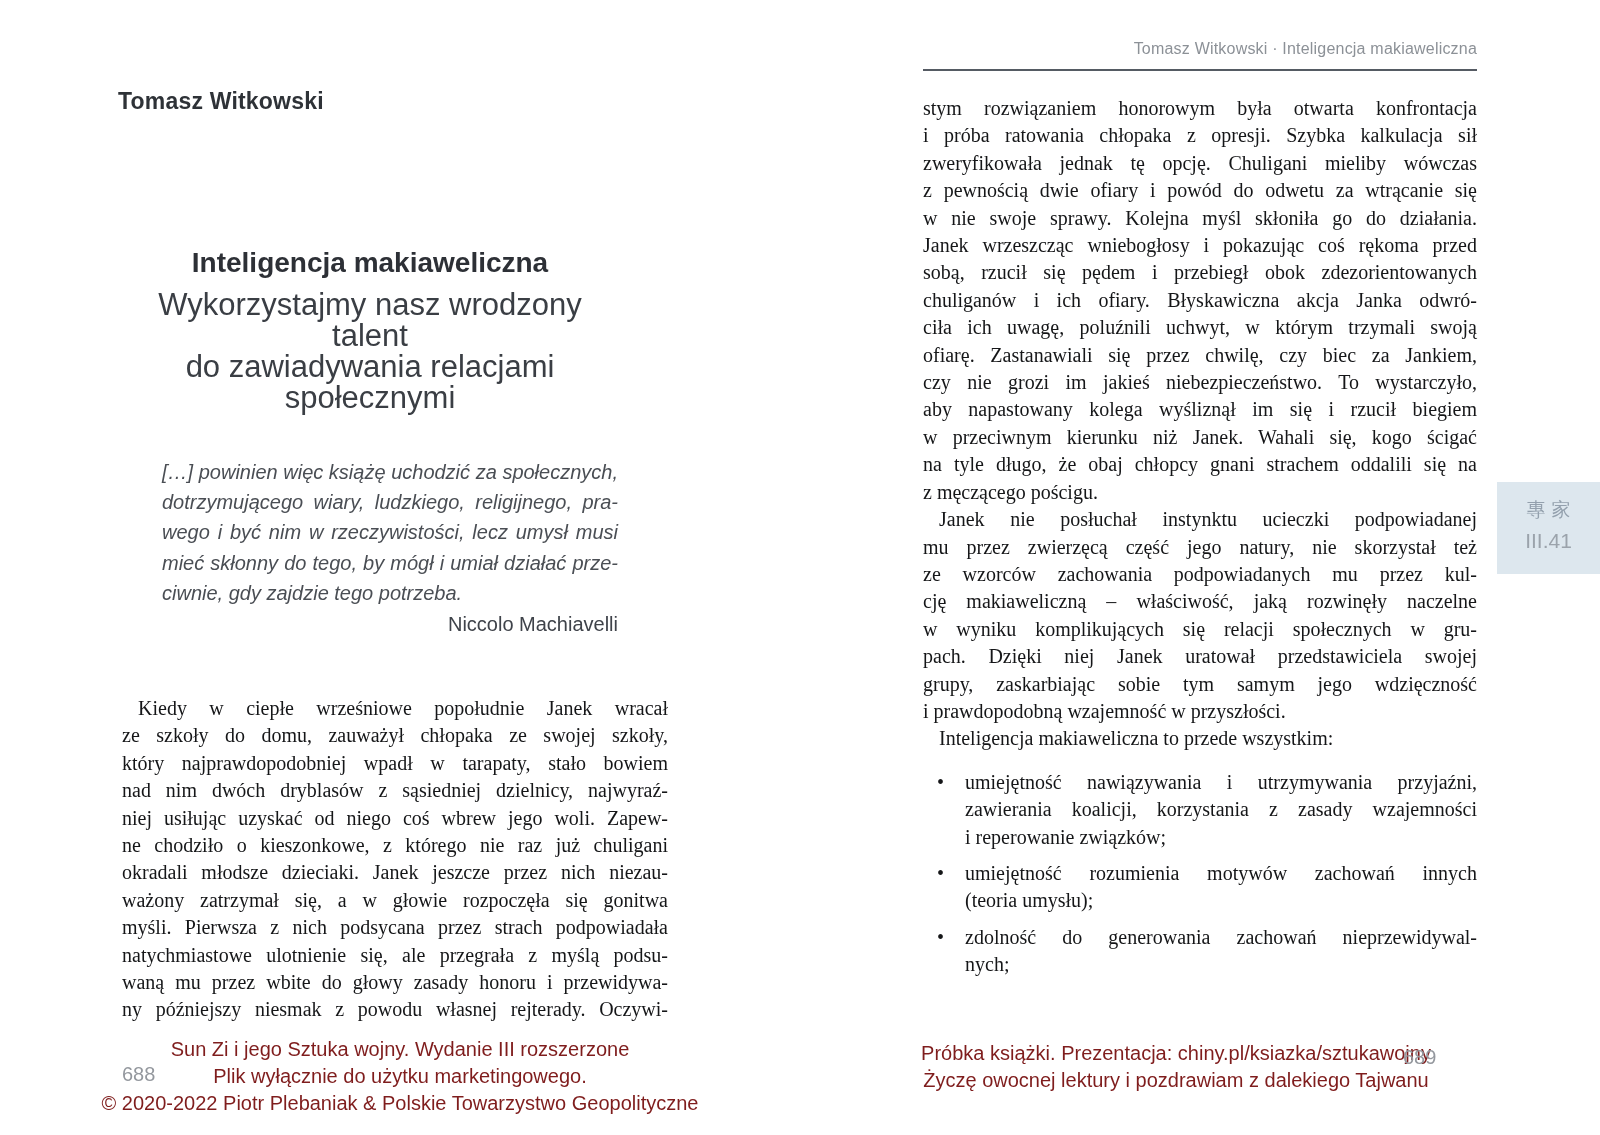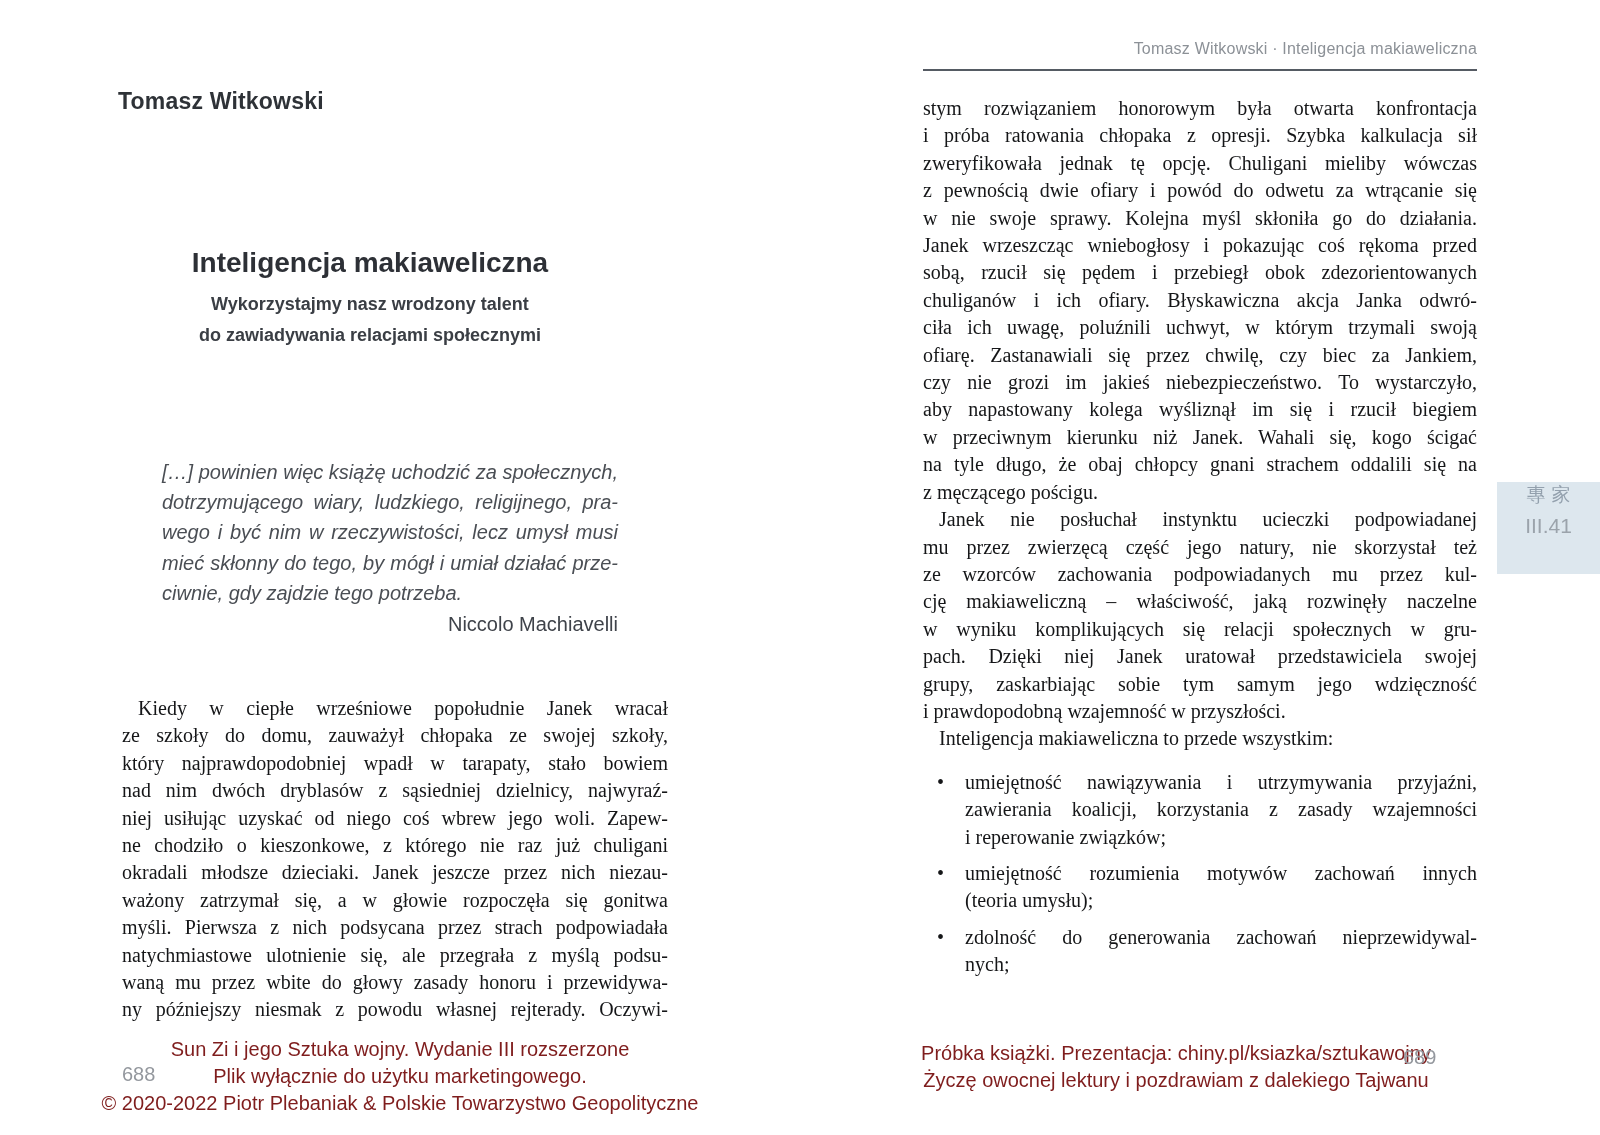--- a/index.html
+++ b/index.html
@@ -4,21 +4,21 @@
 <style>
   html,body{margin:0;padding:0;}
   body{width:1600px;height:1135px;background:#ffffff;position:relative;overflow:hidden;
        font-family:"Liberation Sans",sans-serif;-webkit-font-smoothing:antialiased;}
   .canvas{position:absolute;left:0;top:0;width:1600px;height:1135px;background:#ffffff;}
 
   
   .author{position:absolute;left:118px;top:88px;font-size:23px;font-weight:600;color:#2e3237;letter-spacing:.2px;}
   .heading{position:absolute;left:122px;top:246px;width:496px;text-align:center;}
   .title{font-size:28px;line-height:34px;font-weight:600;color:#2d3036;}
-  .subtitle{margin-top:9px;font-size:18px;line-height:31px;font-weight:700;color:#3a3e44;}
+  .subtitle{margin-top:9px;font-size:31px;line-height:31px;font-weight:400;color:#3a3e44;}
   .quote{position:absolute;left:162px;top:457px;width:456px;font-style:italic;
          font-size:20px;line-height:30.2px;color:#4a4e54;}
   .attribution{position:absolute;left:162px;top:613px;width:456px;text-align:right;
                font-size:20px;color:#3f434a;}
   .body-left{position:absolute;left:122px;top:695px;width:546px;
              font-family:"Liberation Serif",serif;font-size:20px;line-height:27.4px;color:#151618;}
 
   
   .rheader{position:absolute;left:923px;top:40px;width:554px;text-align:right;
            font-size:16px;color:#8c9197;letter-spacing:.2px;}
@@ -31,21 +31,21 @@
   .bullet-dot{position:absolute;left:14px;top:0;}
   .bullet-text{margin-left:42px;}
 
   
   .jl{text-align:justify;text-align-last:justify;}
   .jl.last{text-align-last:left;}
   .jl.indent{padding-left:16px;}
 
   
   .tab{position:absolute;left:1497px;top:482px;width:103px;height:92px;background:#dde7ee;}
-  .tab-cjk{text-align:center;font-size:19px;color:#93a0ad;
+  .tab-cjk{margin-top:15px;text-align:center;font-size:19px;color:#93a0ad;
            letter-spacing:6px;padding-left:6px;
            font-family:"DejaVu Sans","Liberation Sans",sans-serif;}
   .tab-num{margin-top:6px;text-align:center;font-size:21px;color:#9ba3ab;}
 
   
   .watermark{font-size:20px;line-height:27px;color:#7f1d1d;text-align:center;}
   .wm-left{position:absolute;left:85px;top:1036px;width:630px;}
   .wm-right{position:absolute;left:880px;top:1040px;width:592px;}
   .wm-signature{text-align:right;font-style:italic;}
   .pagenum{position:absolute;font-size:20px;color:#94989e;}

